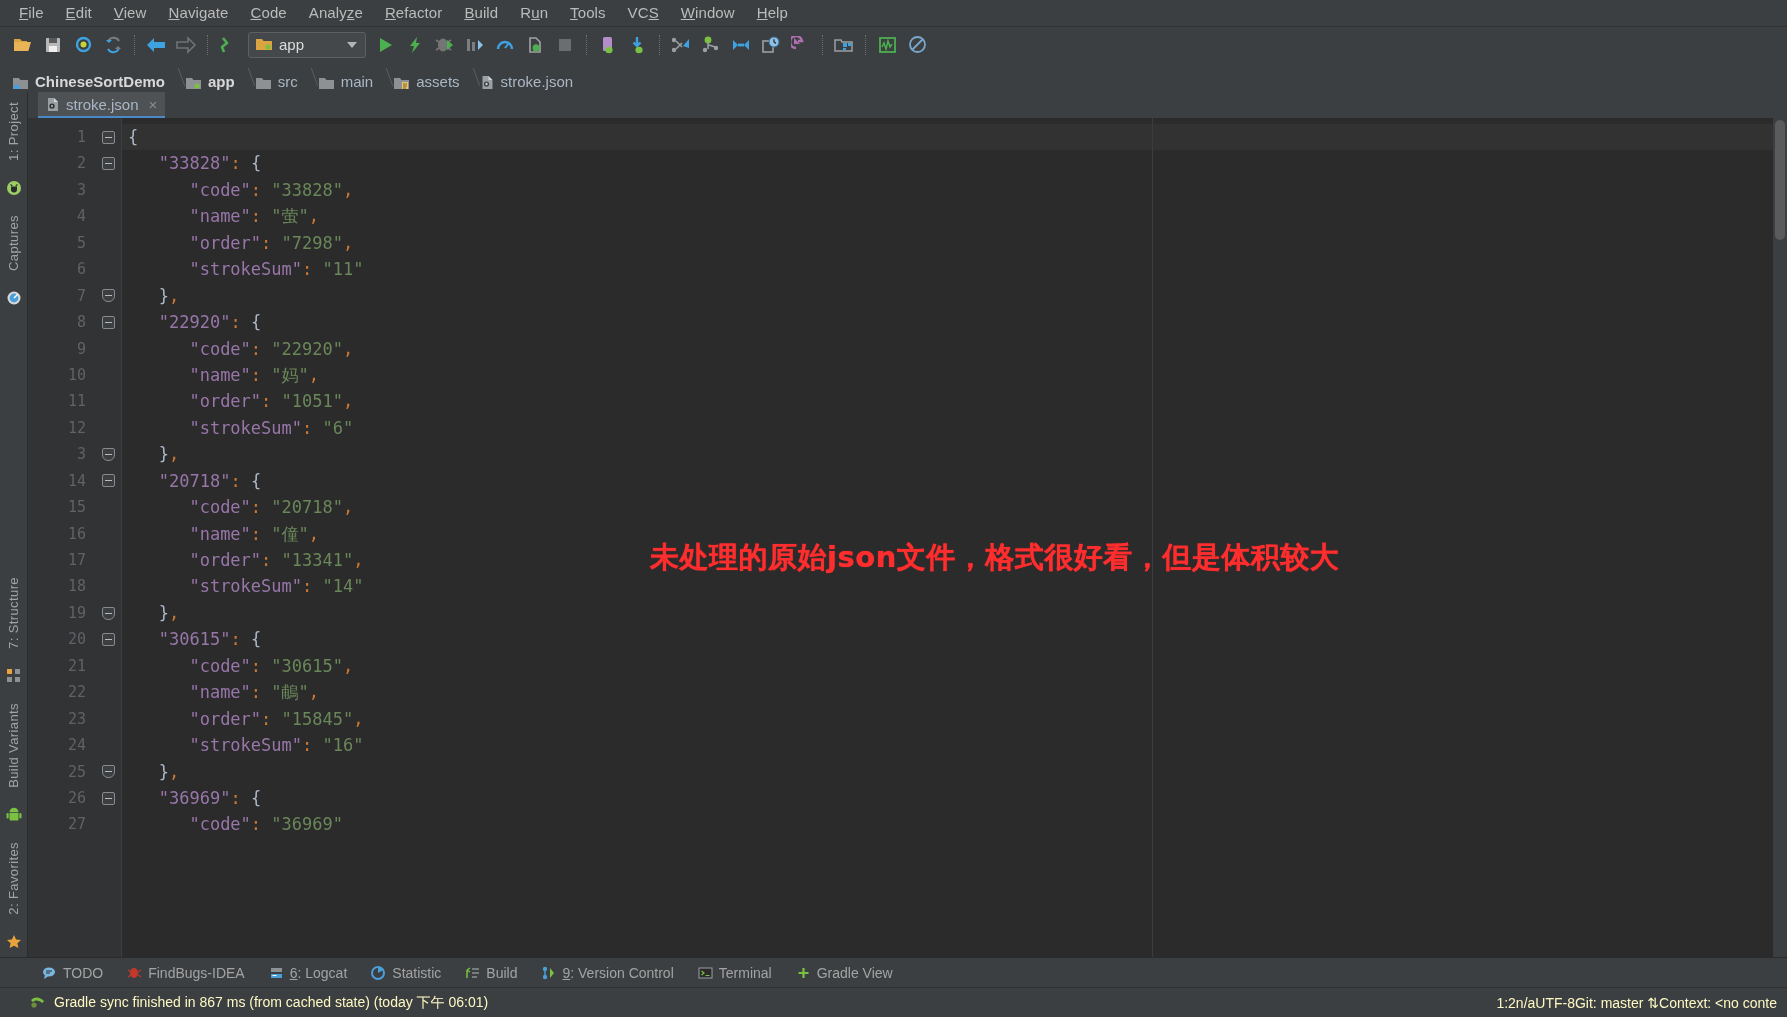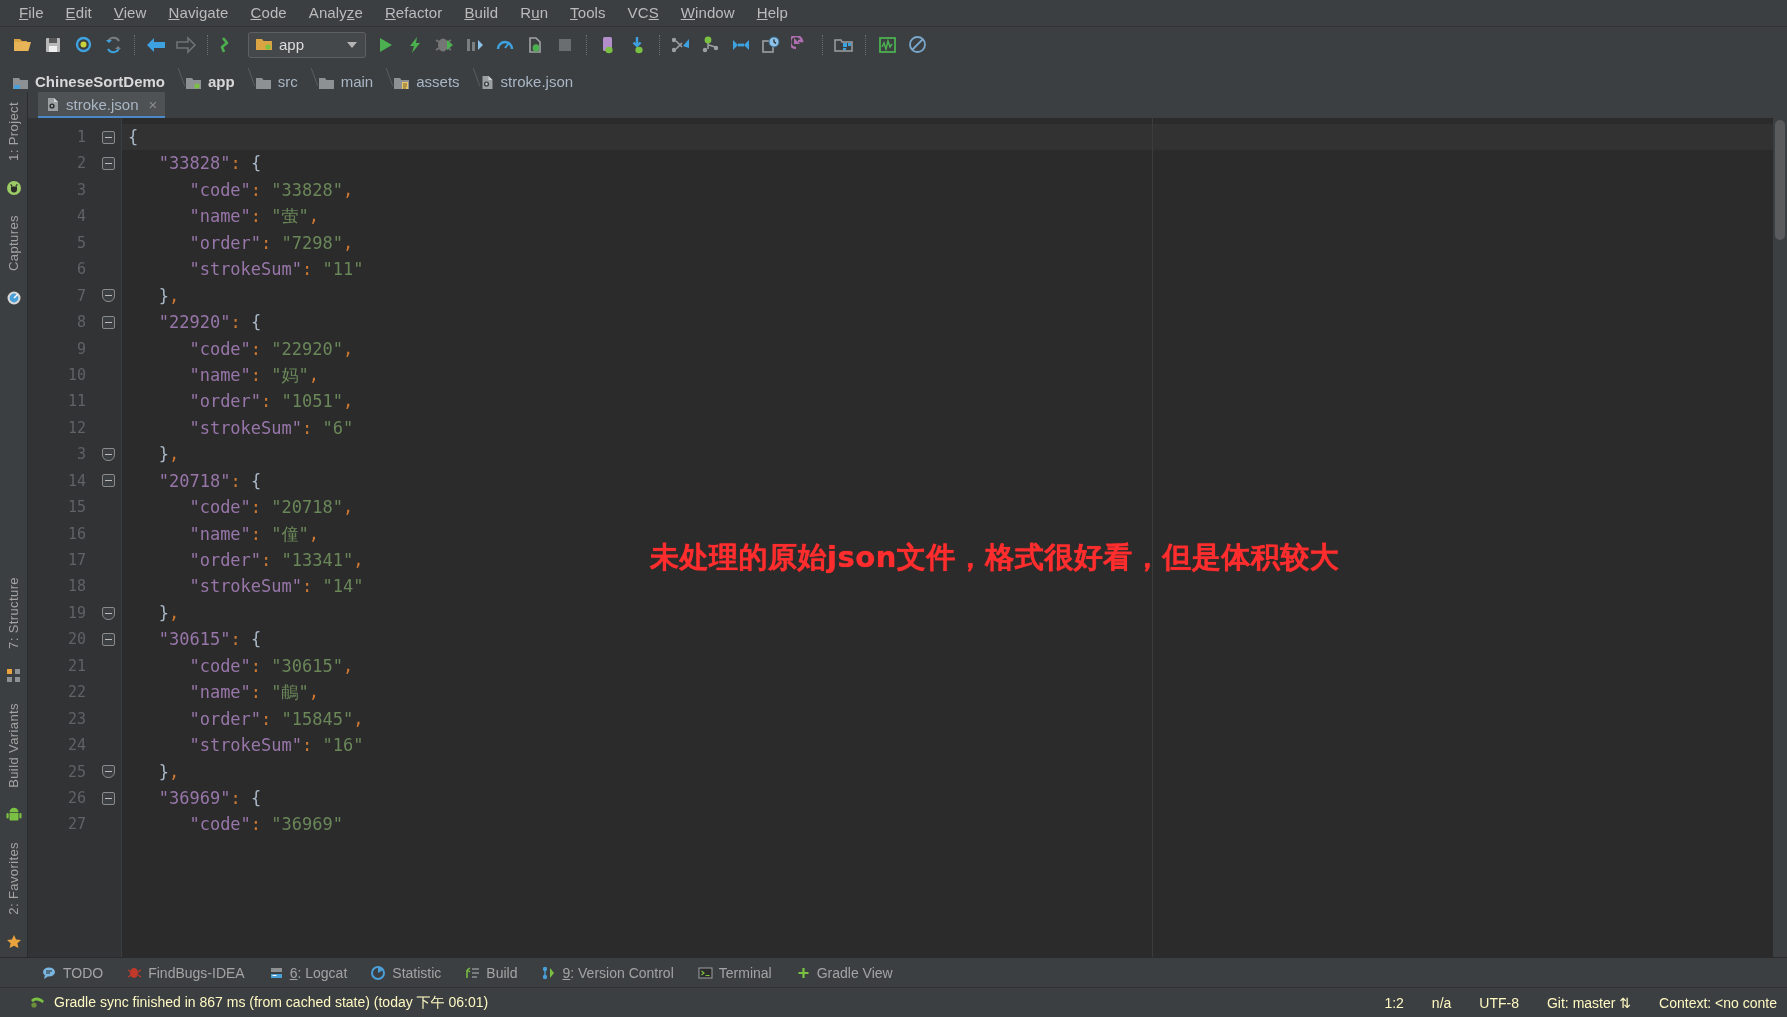--- a/index.html
+++ b/index.html
@@ -148,21 +148,21 @@
   }
   .btab .mn{ text-decoration:underline; }
 
   
   .statusbar{
     height:30px; background:#3c3f41; display:flex; align-items:center;
     flex:0 0 30px; padding-left:30px; color:#fef9c3; font-size:14px; gap:0;
     border-top:1px solid #323232;
   }
   .status-left{ display:flex; align-items:center; gap:8px; flex:1; }
-  .status-right{ display:flex; align-items:center; gap:28px; padding-right:10px;}
+  .status-right{ display:flex; align-items:center; gap:0; padding-right:10px;}
   .status-right .sitem{ white-space:nowrap; }
 
   svg{ display:block; }
 </style>
 </head>
 <body>
 
 <div class="ide">
 
   <div class="menubar" id="menubar">

